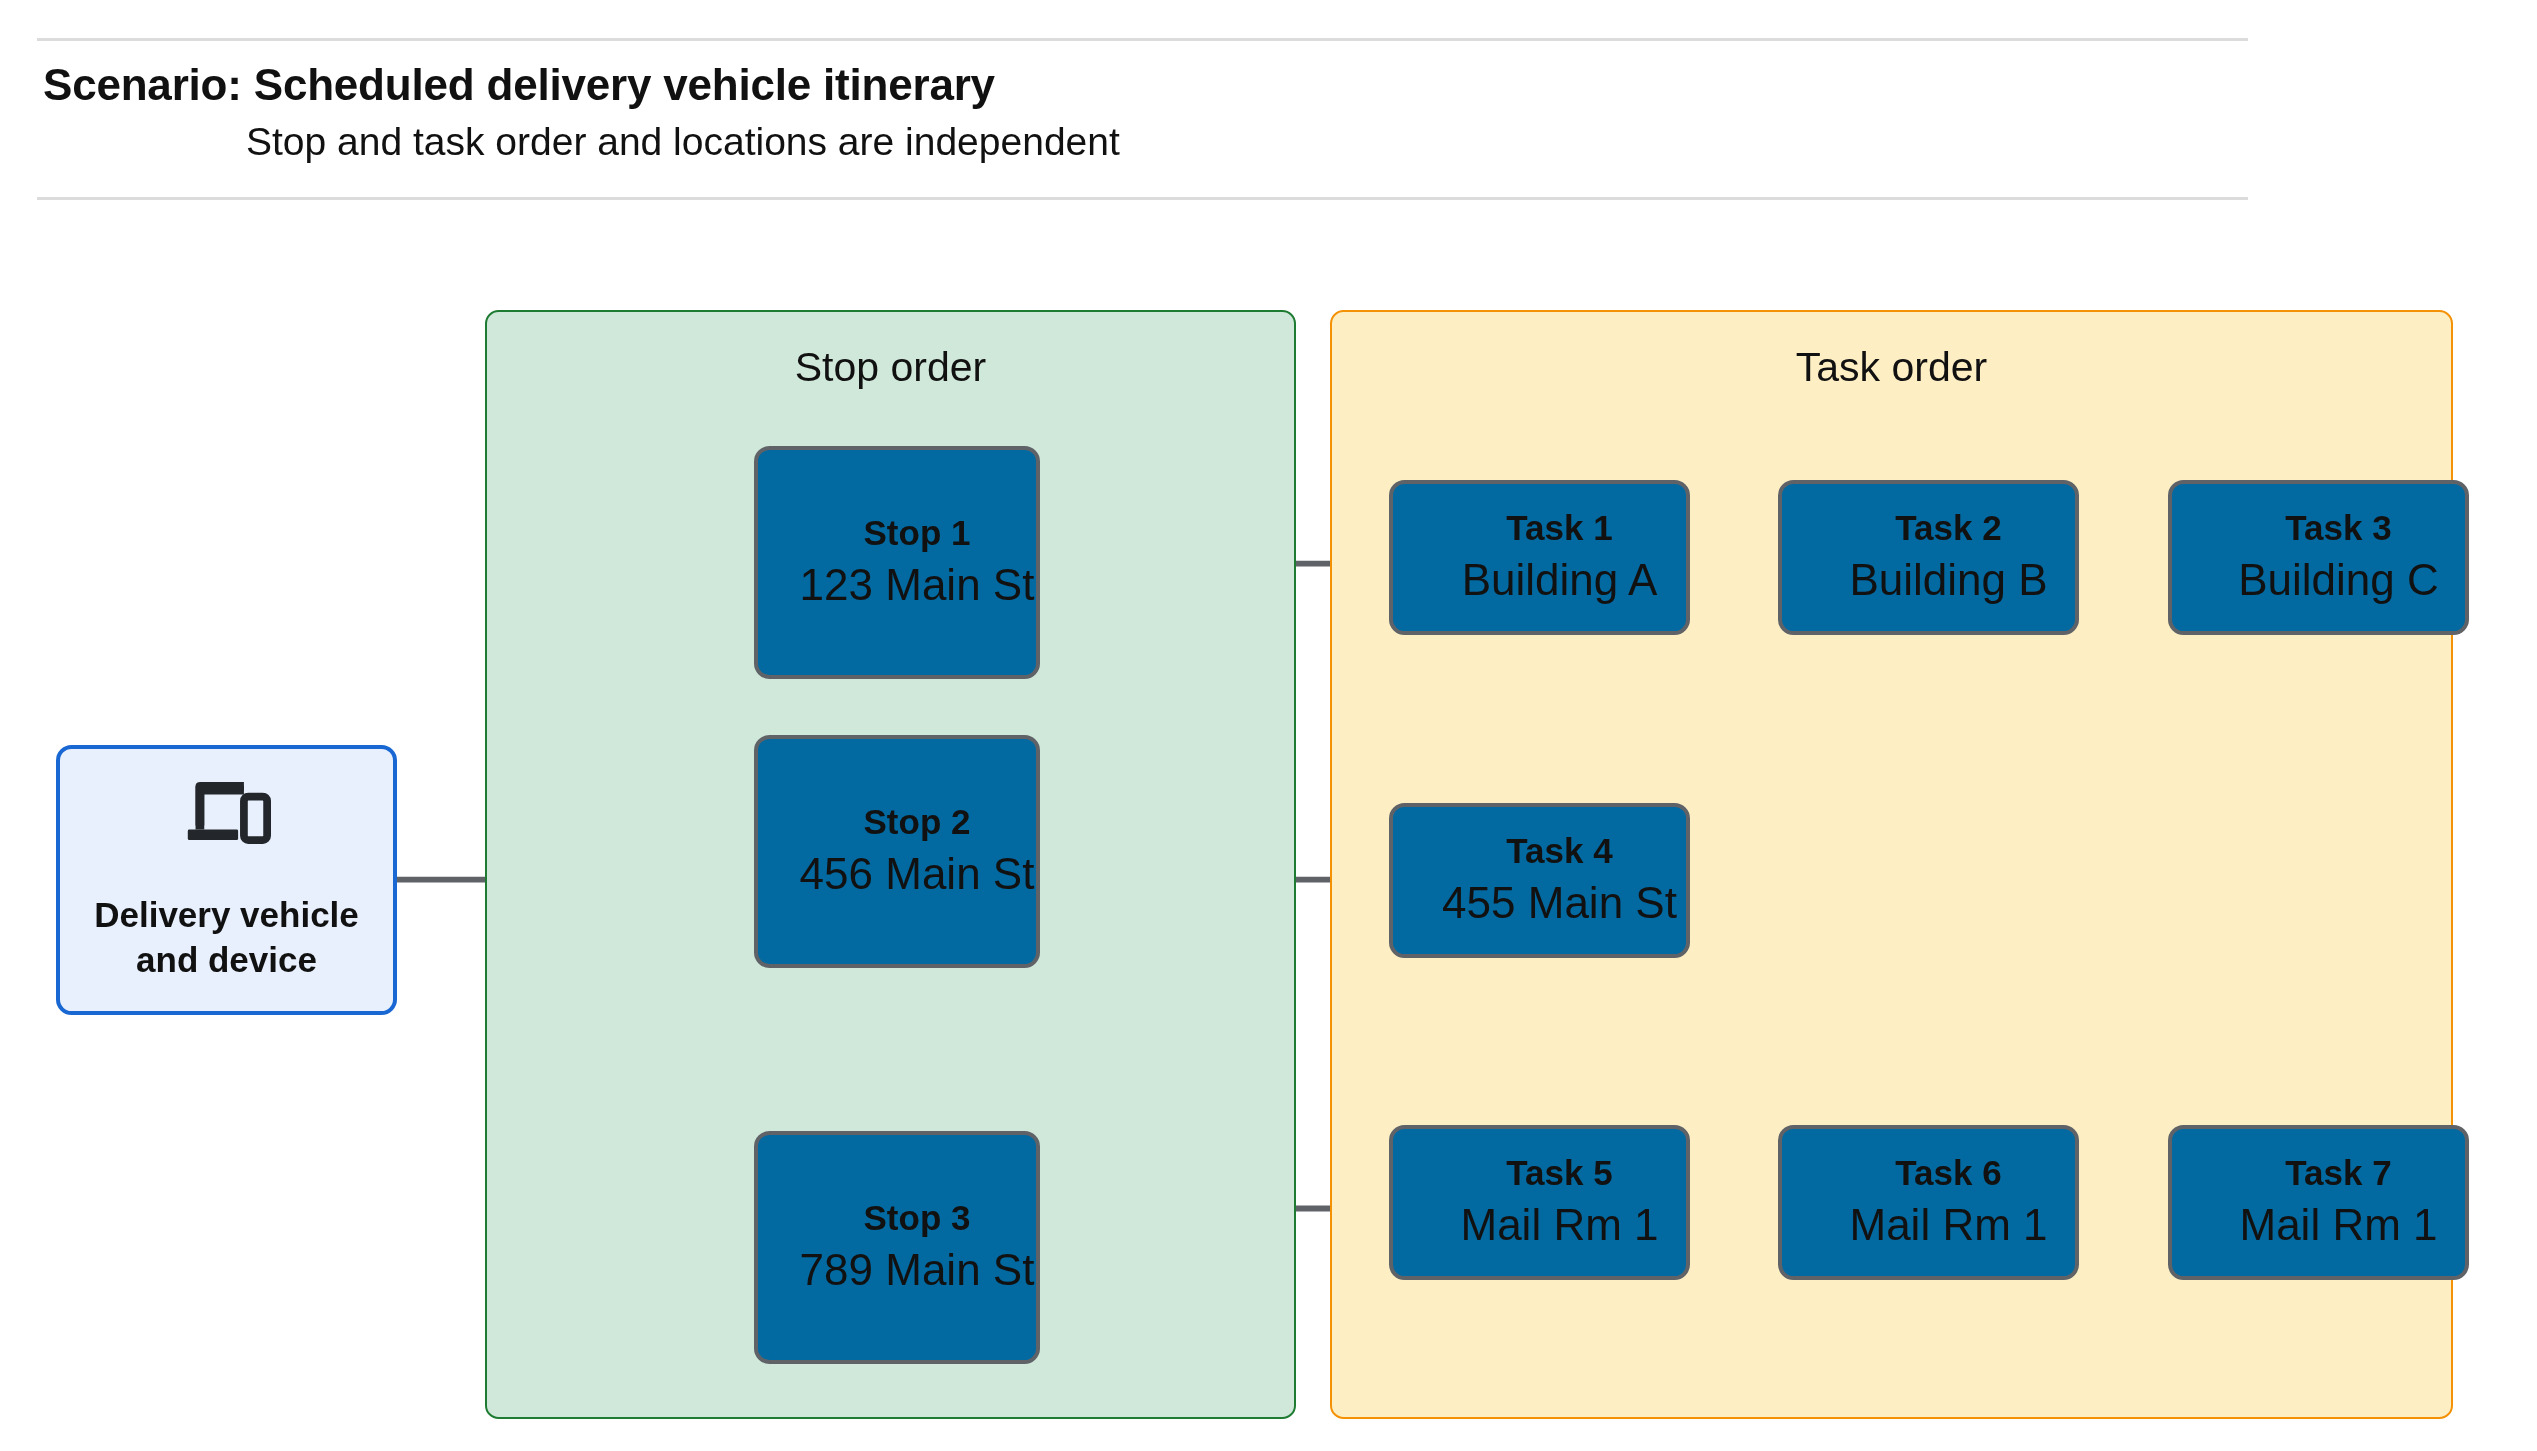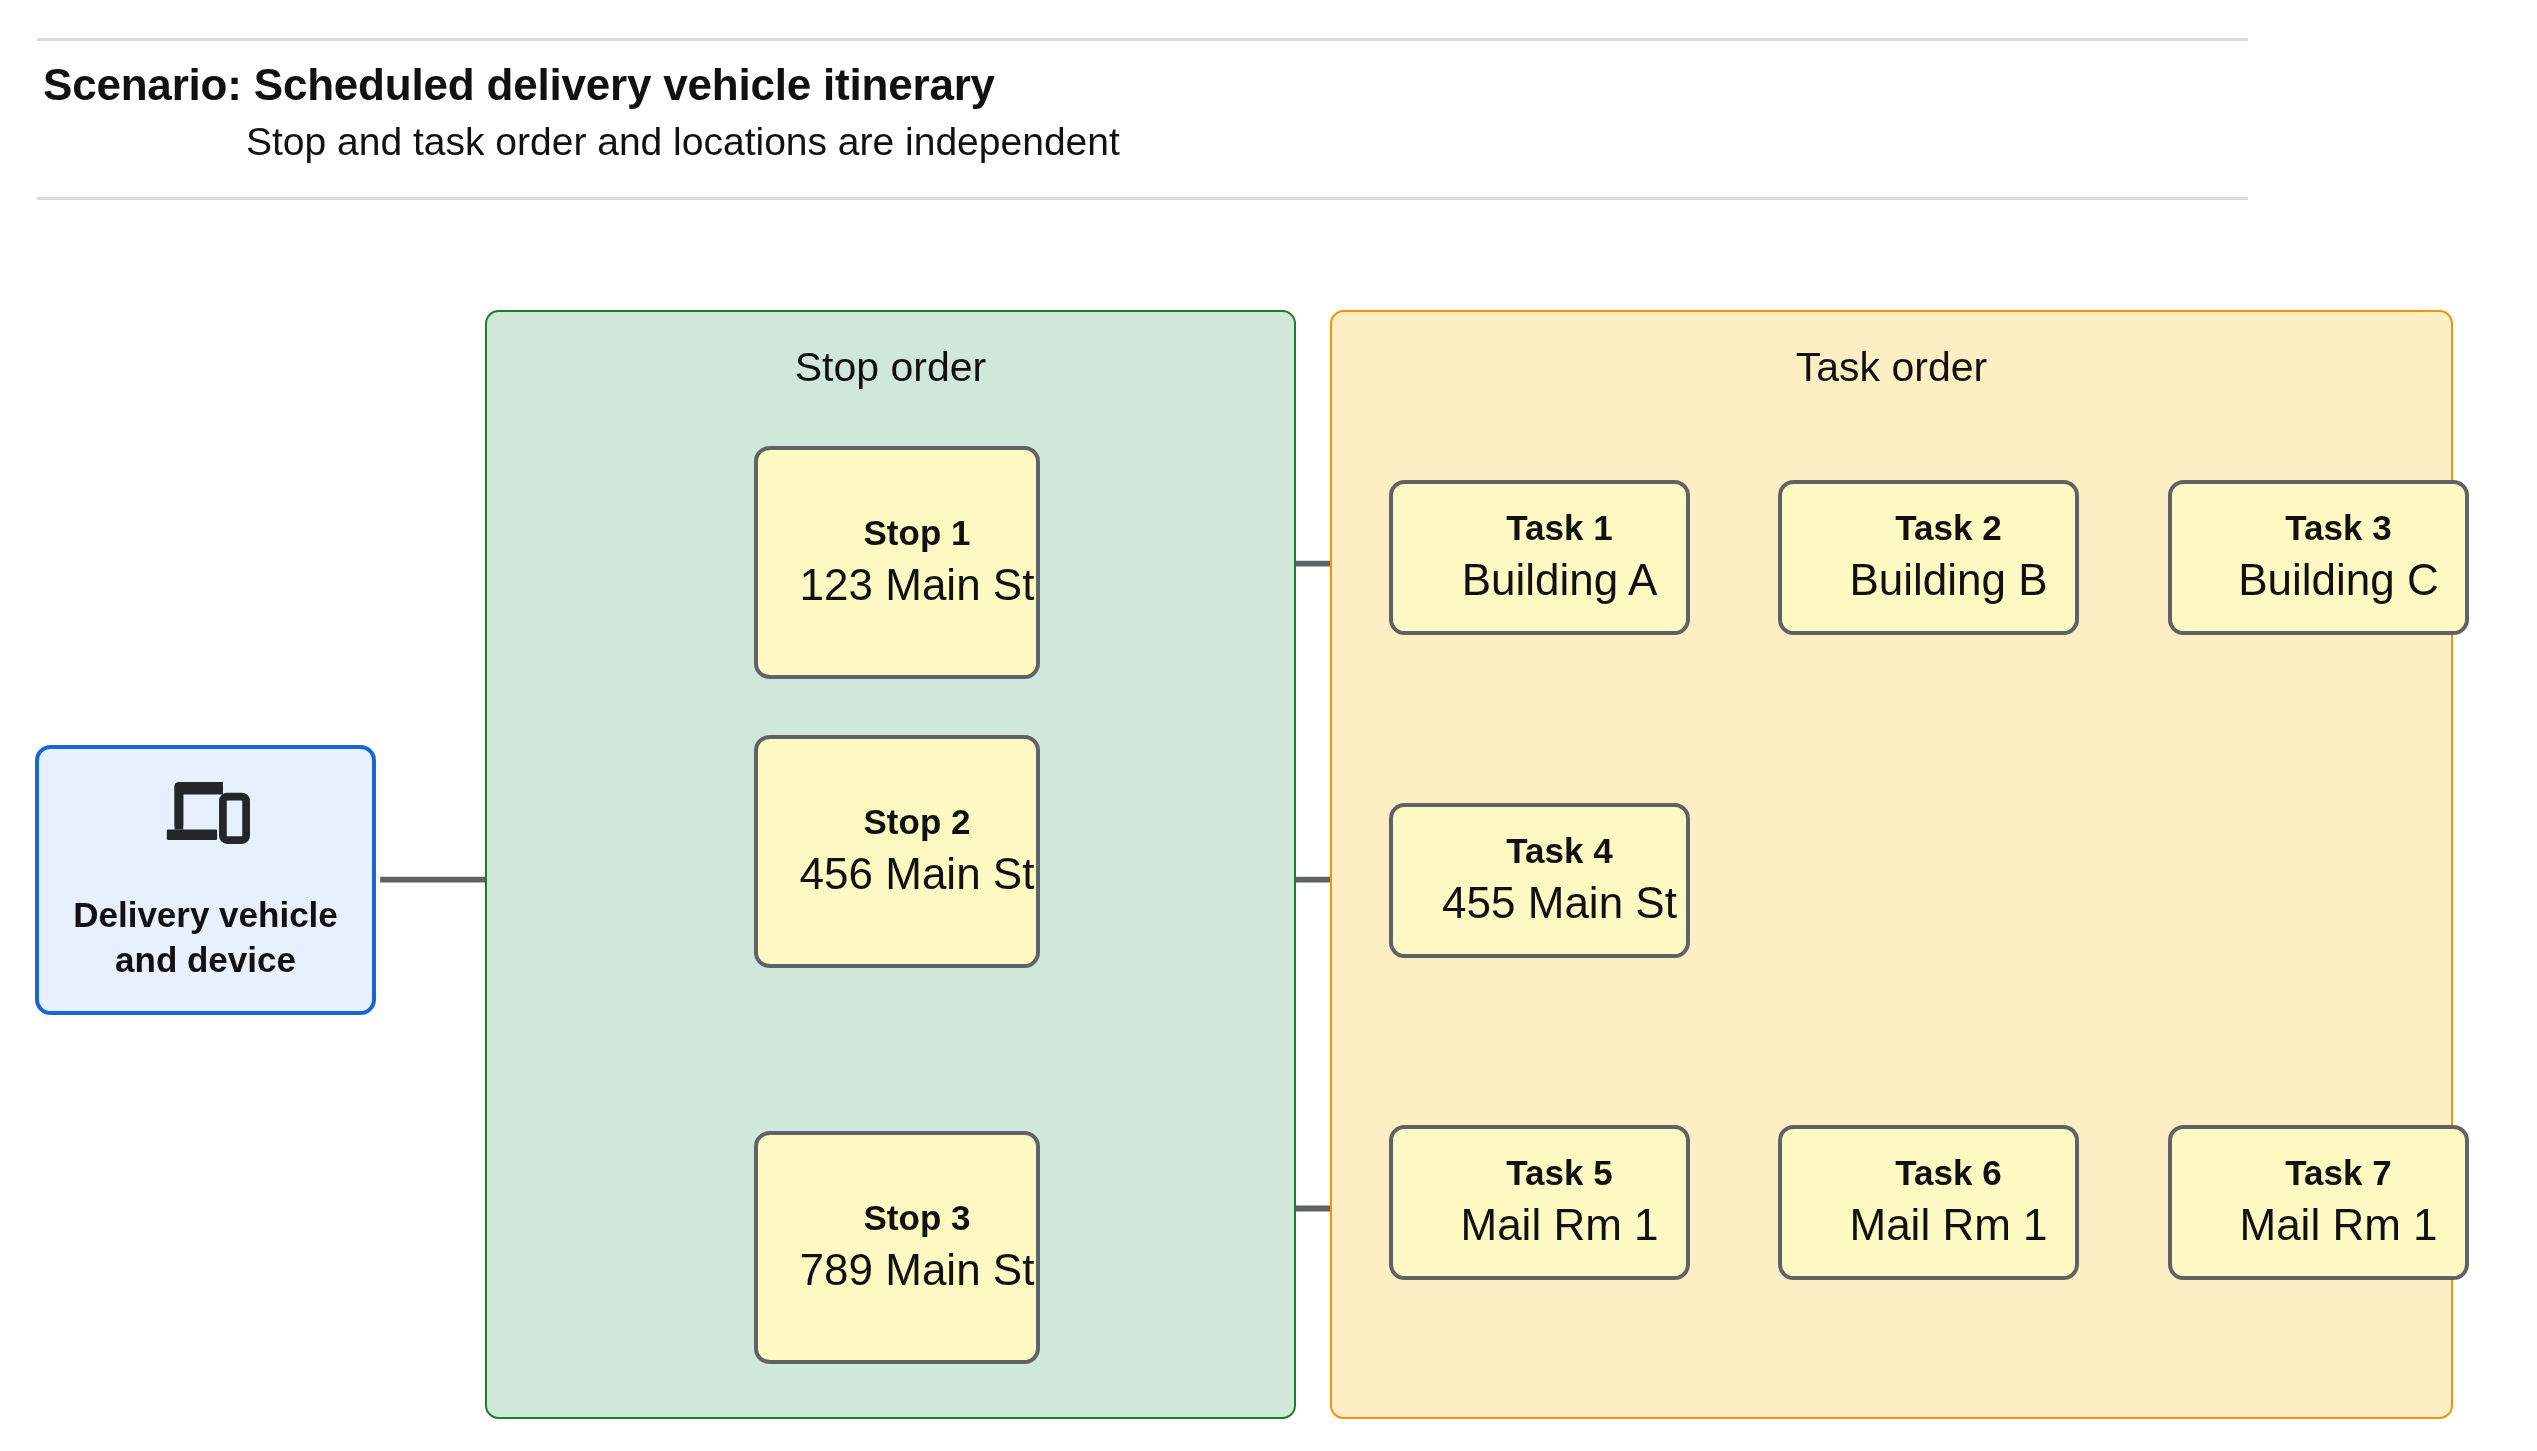--- a/index.html
+++ b/index.html
@@ -93,21 +93,21 @@
     top: 0;
     width: 2538px;
     height: 1452px;
     pointer-events: none;
   }
 
   
   .node {
     position: absolute;
     box-sizing: border-box;
-    background: #fef9c3;
+    background: #0369a1;
     border: 4.8px solid #5f6368;
     border-radius: 15.5px;
     display: flex;
     flex-direction: column;
     align-items: center;
     justify-content: center;
     text-align: center;
     padding-left: 40px;
   }
   .node .node-title {
@@ -140,21 +140,21 @@
   .task-col-1 { left: 1389px; }
   .task-col-2 { left: 1778px; }
   .task-col-3 { left: 2168px; }
   .task-row-1 { top: 480px; }
   .task-row-2 { top: 803px; }
   .task-row-3 { top: 1125px; }
 
   
   .vehicle-node {
     position: absolute;
-    left: 35px;
+    left: 56px;
     top: 745px;
     width: 341px;
     height: 270px;
     box-sizing: border-box;
     background: #e8f0fe;
     border: 4.8px solid #1967d2;
     border-radius: 15.5px;
     display: flex;
     flex-direction: column;
     align-items: center;

